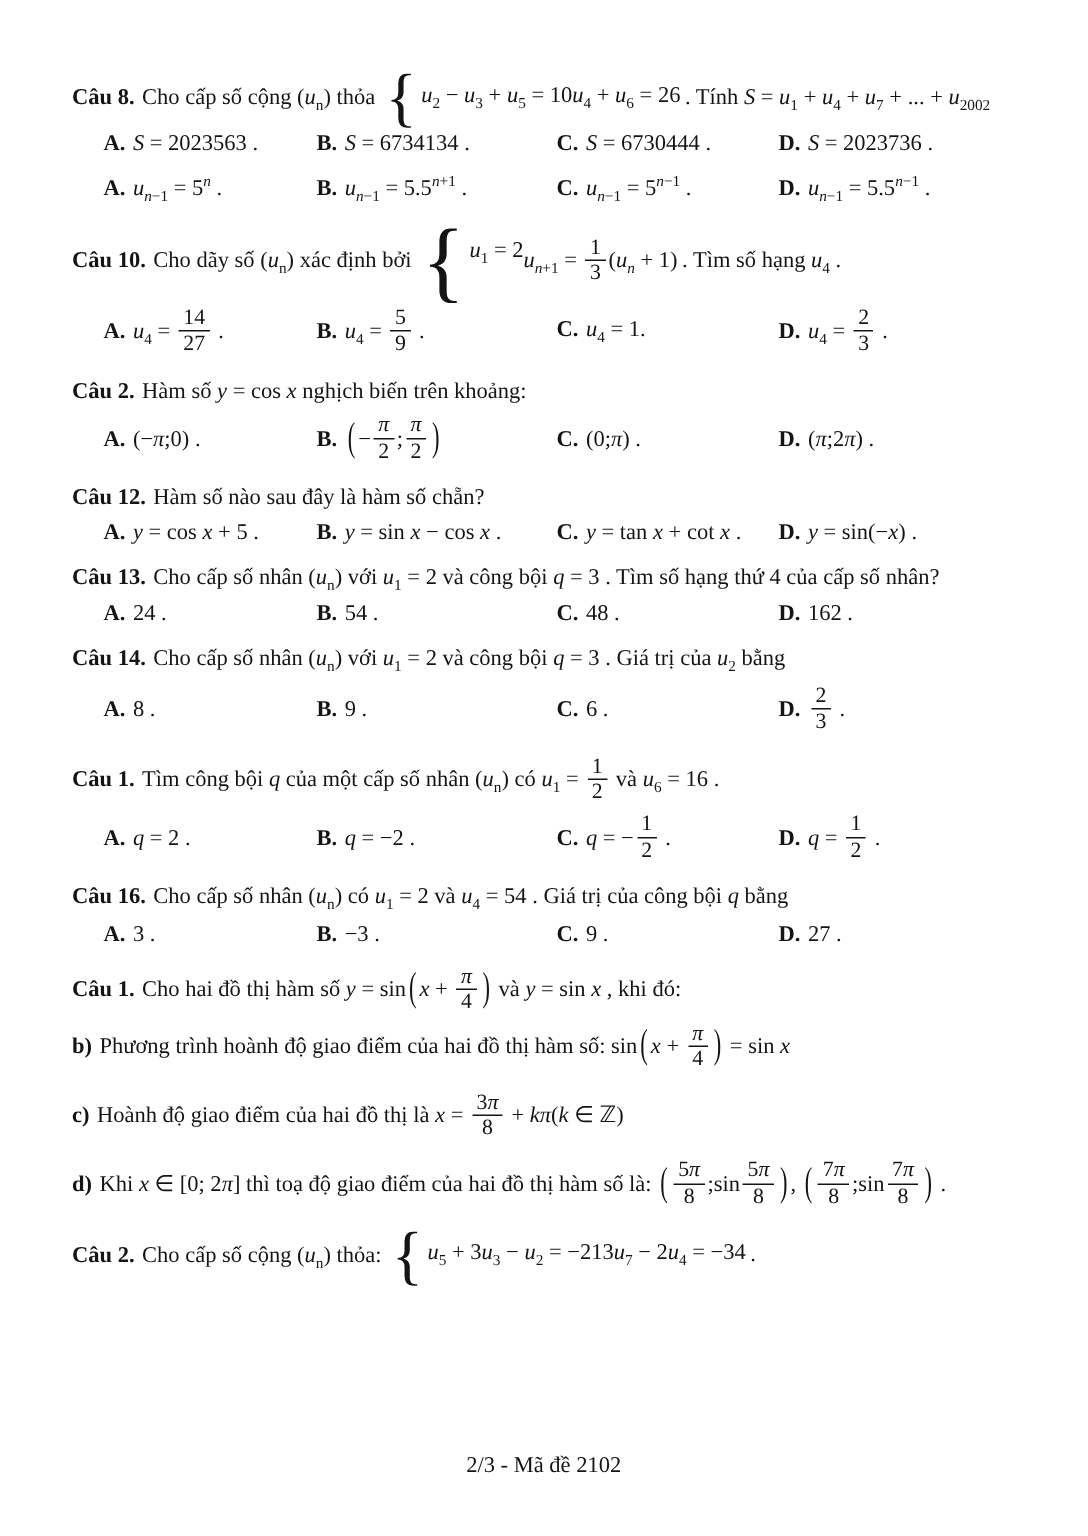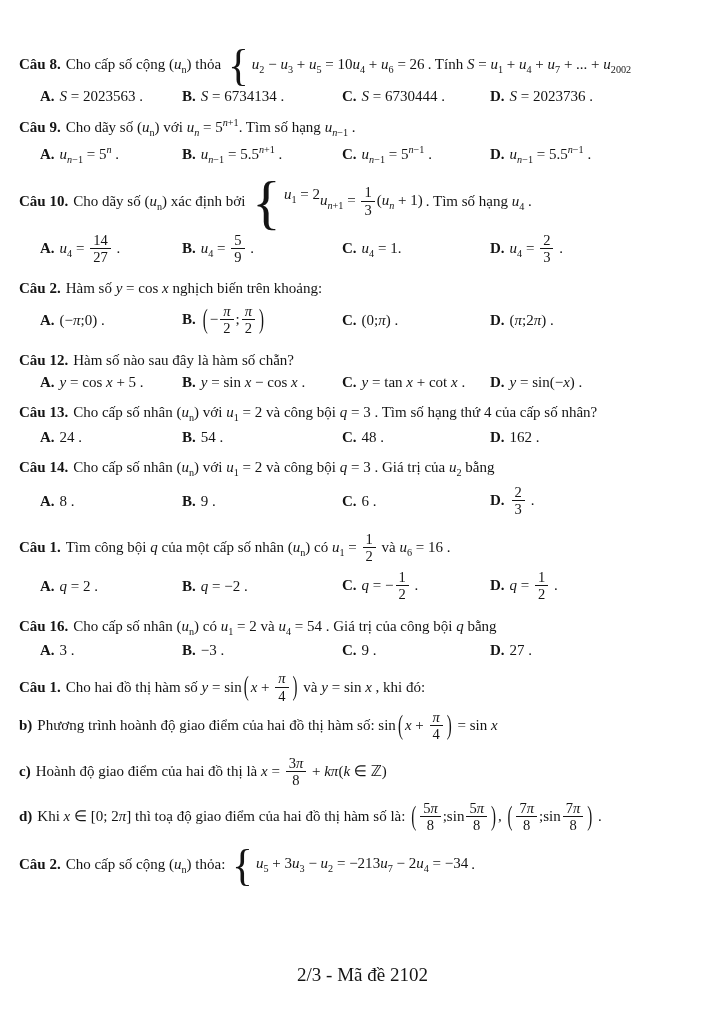--- a/index.html
+++ b/index.html
@@ -1,21 +1,21 @@
 <!DOCTYPE html>
 <html lang="vi"><head>
 <meta charset="utf-8">
 <style>
   html,body{margin:0;padding:0}
   body{
     width:725px;height:1024px;position:relative;overflow:hidden;
     background:#ffffff;color:#141414;
     font-family:"Liberation Serif", serif;font-size:15px;
   }
-  #page{padding:46px 36px 0 19px}
+  #page{padding:46px 36px 0 48px}
   p{margin:0}
   b{font-weight:bold}
   i{font-style:italic}
   .stem{margin:0 0 3px;line-height:1.45}
   .qnum{margin-right:5px}
   .options{
     display:grid;grid-template-columns:142px 160px 148px 1fr;
     padding-left:21px;margin:2px 0 11px;align-items:center
   }
   .opt{white-space:nowrap}
@@ -26,21 +26,21 @@
   .f .fn{border-bottom:1px solid #141414;padding:0 3px}
   .f .fd{padding:0 3px}
   .bp{display:inline-block;transform:scaleY(1.8);margin:0 2px;font-weight:400}
   .cases{display:inline-flex;align-items:center;vertical-align:middle;margin:1px 3px}
   .cases::before{content:"{";font-weight:300;font-size:2.9em;line-height:.85;margin-right:3px}
   .cases.tall::before{font-size:4em}
   .clines{display:inline-flex;flex-direction:row;row-gap:2px;text-align:left}
   .p2head{margin:2px 0 9px;line-height:1.4}
   .sub-item{margin:0 0 10px;line-height:1.5}
   .q2-block{margin-top:2px}
-  .footer{position:absolute;left:0;right:0;bottom:38px;text-align:center;font-size:19px}
+  .footer{position:absolute;left:0;right:0;bottom:38px;text-align:center;font-size:15px}
 </style>
 </head>
 <body>
 
 <div id="page">
 
   <section class="question">
     <p class="stem"><b class="qnum">Câu 8.</b><span>Cho cấp số cộng (<i>u</i><sub>n</sub>) thỏa</span>
       <span class="cases">
           <span class="clines">
@@ -50,21 +50,20 @@
         </span><span>. Tính <i>S</i> = <i>u</i><sub>1</sub> + <i>u</i><sub>4</sub> + <i>u</i><sub>7</sub> + ... + <i>u</i><sub>2002</sub></span></p>
     <div class="options">
       <span class="opt"><b class="olt">A.</b><span><i>S</i> = 2023563 .</span></span>
       <span class="opt"><b class="olt">B.</b><span><i>S</i> = 6734134 .</span></span>
       <span class="opt"><b class="olt">C.</b><span><i>S</i> = 6730444 .</span></span>
       <span class="opt"><b class="olt">D.</b><span><i>S</i> = 2023736 .</span></span>
     </div>
   </section>
 
   <section class="question">
-    <p class="stem"><b class="qnum">Câu 9.</b><span>Cho dãy số (<i>u</i><sub>n</sub>) với <i>u</i><sub><i>n</i></sub> = 5<sup><i>n</i>+1</sup>. Tìm số hạng <i>u</i><sub><i>n</i>−1</sub> .</span></p>
     <div class="options">
       <span class="opt"><b class="olt">A.</b><span><i>u</i><sub><i>n</i>−1</sub> = 5<sup><i>n</i></sup> .</span></span>
       <span class="opt"><b class="olt">B.</b><span><i>u</i><sub><i>n</i>−1</sub> = 5.5<sup><i>n</i>+1</sup> .</span></span>
       <span class="opt"><b class="olt">C.</b><span><i>u</i><sub><i>n</i>−1</sub> = 5<sup><i>n</i>−1</sup> .</span></span>
       <span class="opt"><b class="olt">D.</b><span><i>u</i><sub><i>n</i>−1</sub> = 5.5<sup><i>n</i>−1</sup> .</span></span>
     </div>
   </section>
 
   <section class="question">
     <p class="stem"><b class="qnum">Câu 10.</b><span>Cho dãy số (<i>u</i><sub>n</sub>) xác định bởi</span>

